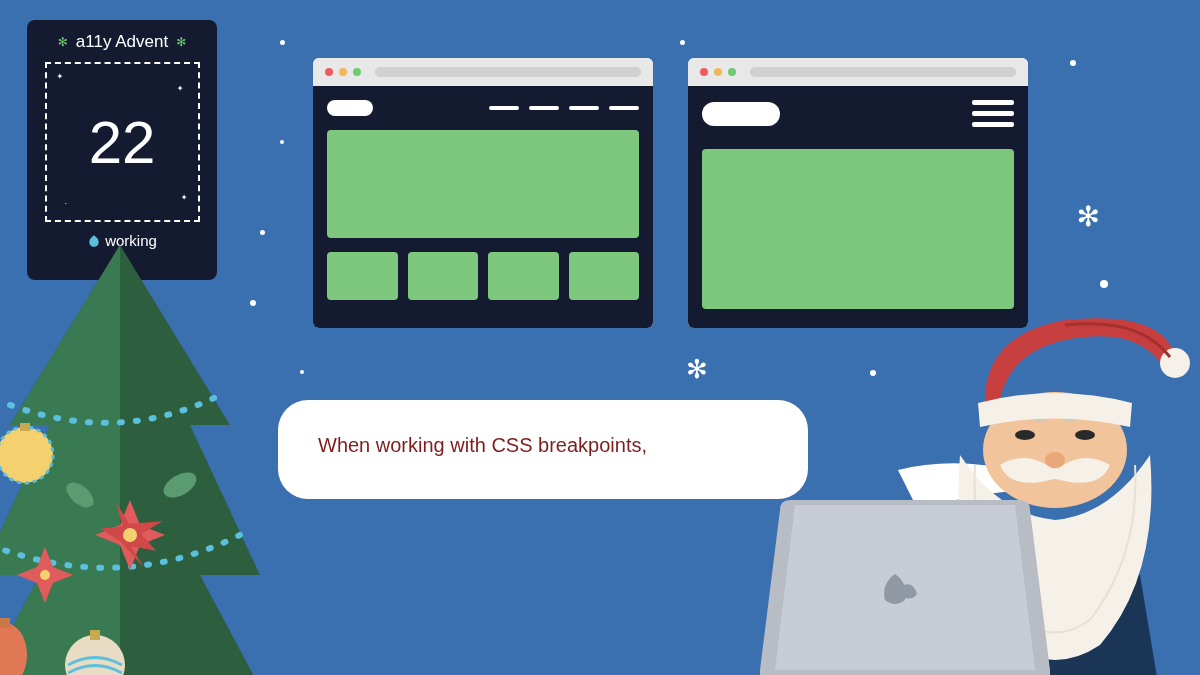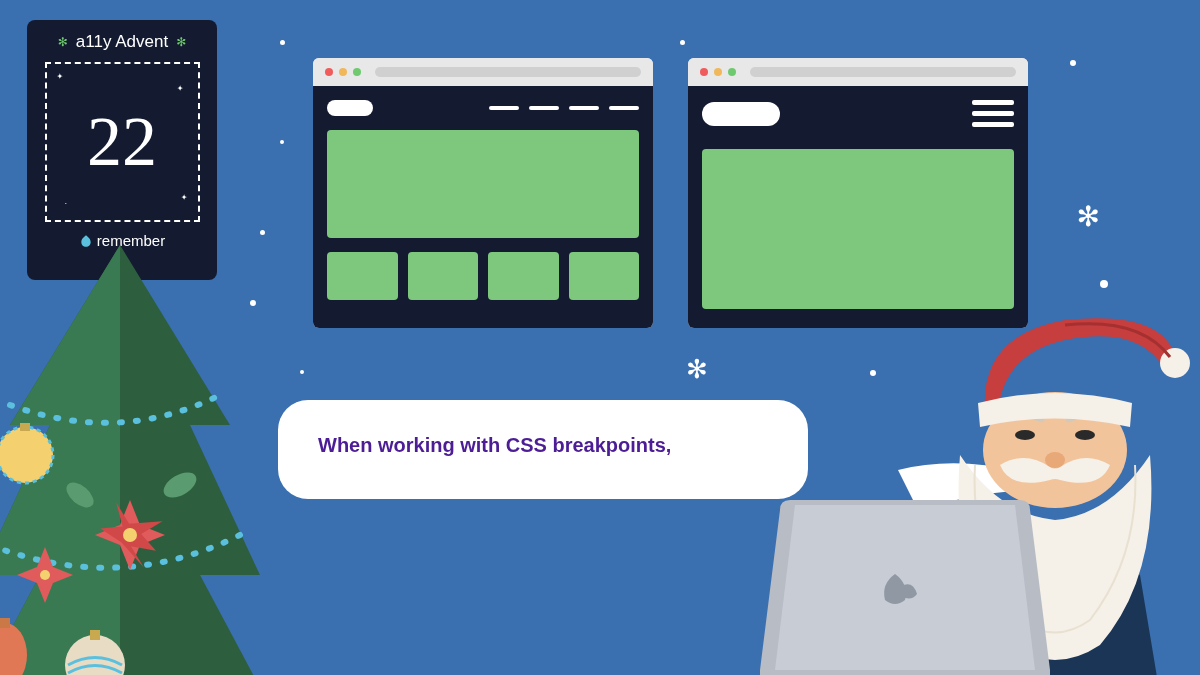--- a/index.html
+++ b/index.html
@@ -42,22 +42,22 @@
   width: 155px;
   height: 160px;
   border: 2px dashed #fff;
   display: flex;
   align-items: center;
   justify-content: center;
   position: relative;
 }
 .advent-number {
   color: #fff;
-  font-size: 70px;
-  font-family: Liberation Serif, serif;
+  font-size: 60px;
+  font-family: Liberation Sans, sans-serif;
   font-weight: 400;
 }
 .advent-star { position: absolute; color: #fff; font-size: 8px; }
 .brand {
   color: #fff;
   font-size: 15px;
   margin-top: 10px;
   display: flex;
   align-items: center;
   gap: 4px;
@@ -112,23 +112,23 @@
 }
 .speech-tail {
   position: absolute;
   right: -130px;
   top: 70px;
   width: 0;
   height: 0;
 }
 .speech-tail svg { position: absolute; top: -50px; left: -40px; }
 .speech-bold {
-  font-weight: 700;
+  font-weight: 400;
   font-size: 20px;
-  color: #4c1d95;
+  color: #7f1d1d;
   margin-bottom: 8px;
 }
 .speech-text {
   font-size: 18px;
   line-height: 1.75;
   color: #2a3550;
 }
 
 
 .santa {
@@ -188,21 +188,21 @@
     <span class="advent-star" style="top:8px;left:10px">✦</span>
     <span class="advent-star" style="top:20px;right:14px">✦</span>
     <span class="advent-star" style="bottom:12px;left:18px">·</span>
     <span class="advent-star" style="bottom:18px;right:10px">✦</span>
     <div class="advent-number">22</div>
   </div>
   <div class="brand">
     <svg class="brand-logo" viewBox="0 0 24 24">
         <path fill="#5bc0de" d="M12 2C8 6 4 8 4 14c0 4 3 8 8 8s8-4 8-8c0-6-4-8-8-12z"></path>
       </svg>
-    <span>remember</span>
+    <span>working</span>
   </div>
 </div>
 
 <div class="browser browser-1">
   <div class="browser-chrome">
     <div class="dot dot-r"></div>
     <div class="dot dot-y"></div>
     <div class="dot dot-g"></div>
     <div class="url-bar"></div>
   </div>

